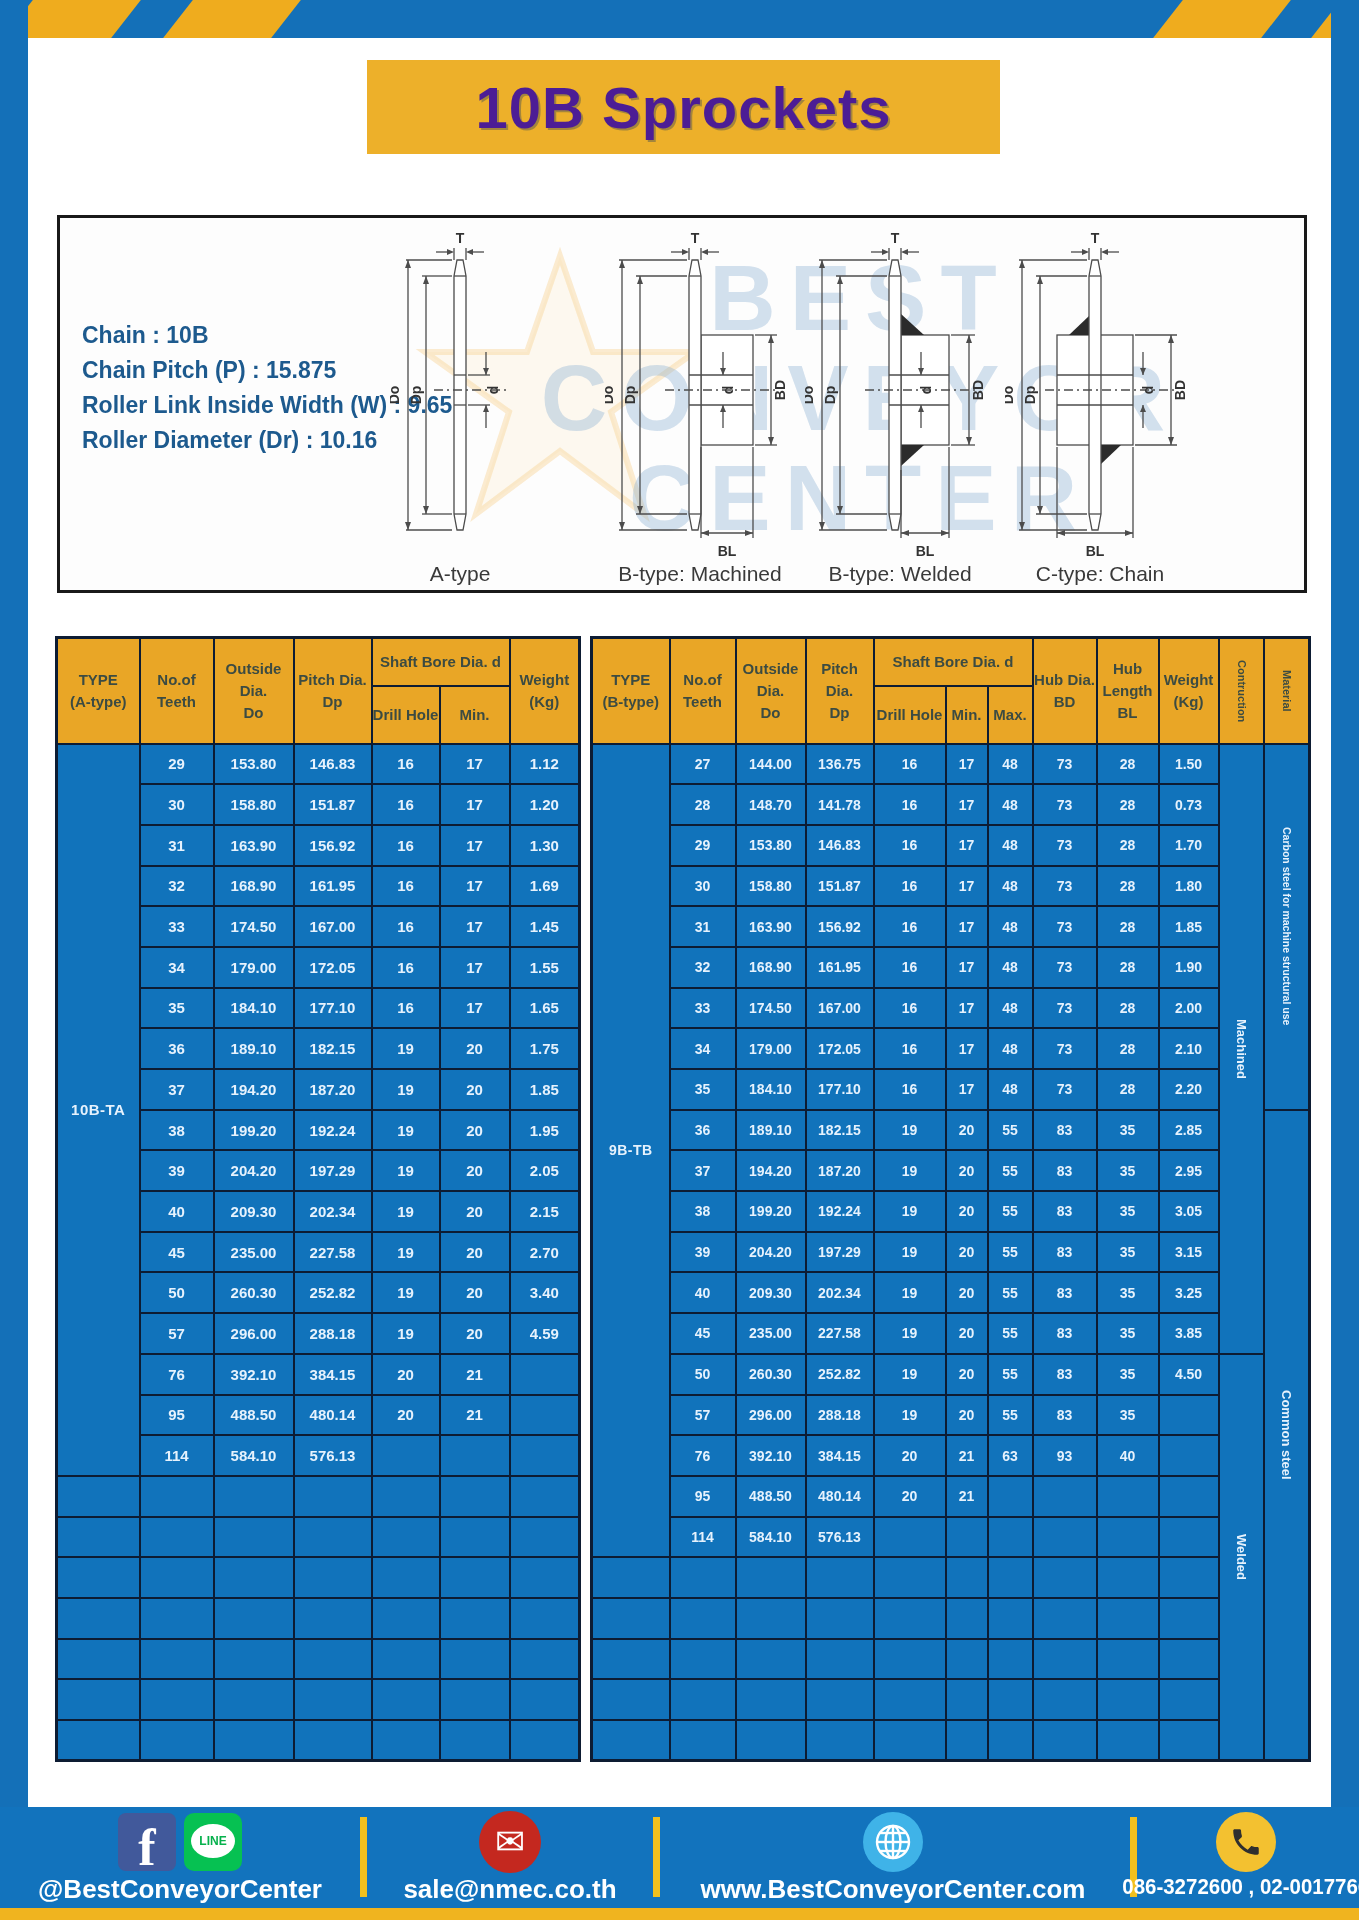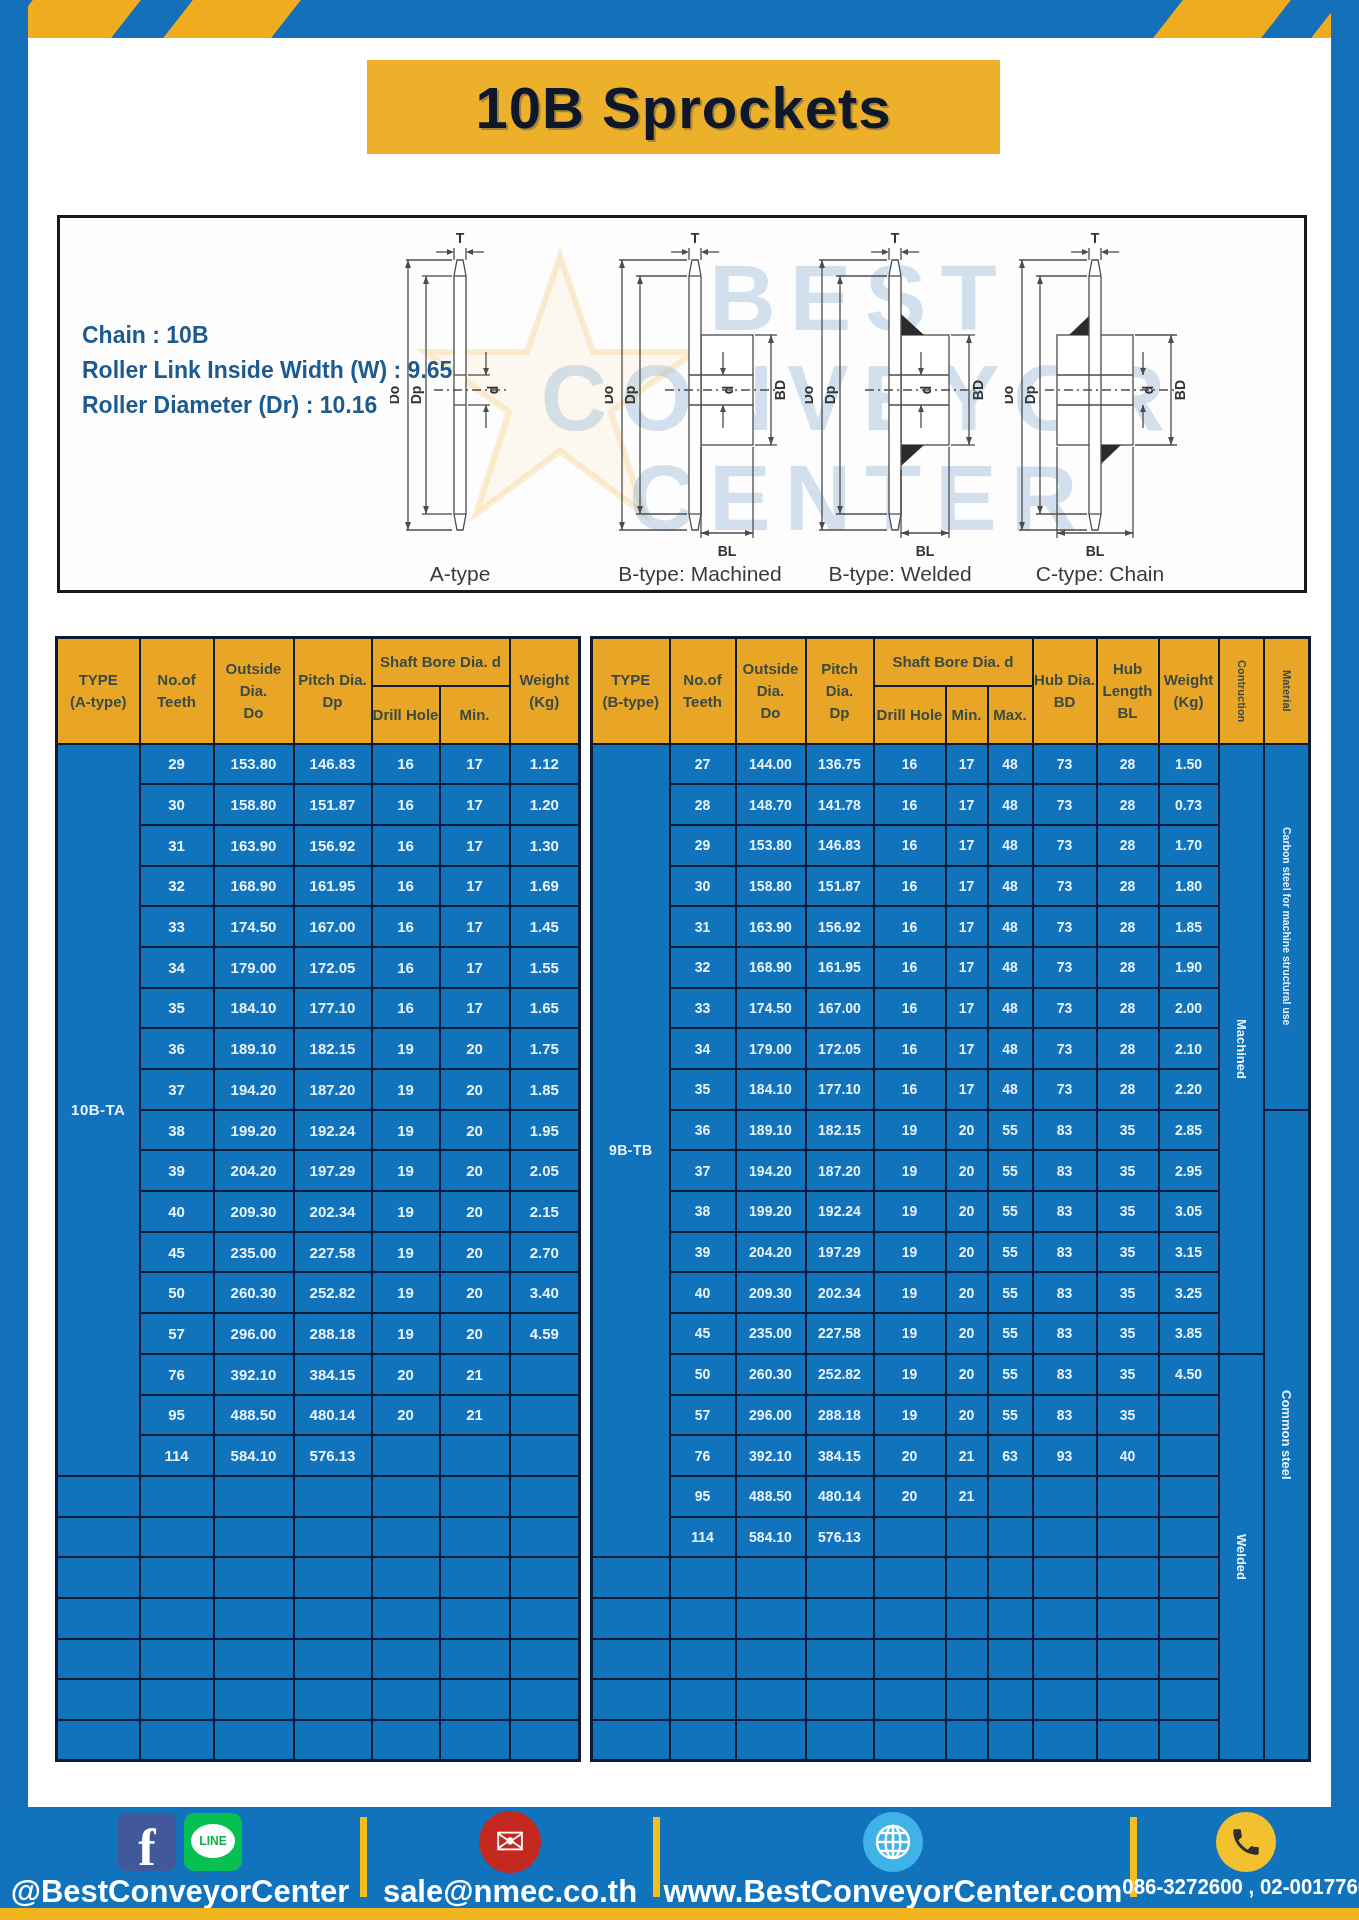--- a/index.html
+++ b/index.html
@@ -7,21 +7,21 @@
 
   
   .frame-top { position:absolute; left:0; top:0; width:1359px; height:38px; background:#1470b8; overflow:hidden; }
   .stripe { position:absolute; top:-6px; height:50px; width:108px; background:#efac1e; transform:skewX(-38deg); }
   .frame-left  { position:absolute; left:0; top:0; width:28px; height:1810px; background:#1470b8; }
   .frame-right { position:absolute; right:0; top:0; width:28px; height:1810px; background:#1470b8; }
 
   
   .title-banner { position:absolute; left:367px; top:60px; width:633px; height:94px; background:#edb02a;
                   display:flex; align-items:center; justify-content:center; }
-  .title-banner .t { font-size:58px; font-weight:bold; color:#0f172a; letter-spacing:1px;
+  .title-banner .t { font-size:58px; font-weight:bold; color:#4c1d95; letter-spacing:1px;
                      text-shadow:2px 2px 0 rgba(25,55,95,0.35); }
 
   
   .spec-box { position:absolute; left:57px; top:215px; width:1244px; height:372px; background:#fdfdfd;
               border:3px solid #191919; }
   .spec-lines { position:absolute; left:22px; top:100px; }
   .spec-lines div { font-size:23px; font-weight:bold; color:#1d5a8e; line-height:35px; white-space:nowrap; }
 
   .wm-star { position:absolute; left:350px; top:20px; opacity:0.55; }
   .wm-text { position:absolute; left:480px; top:30px; width:640px; text-align:center;
@@ -57,21 +57,21 @@
   th .vert { font-size:11px; letter-spacing:0; }
   td .vert.small { font-size:10.5px; font-weight:bold; }
   td .vert.med { font-size:13px; font-weight:bold; }
 
   
   .footer { position:absolute; left:0; top:1807px; width:1359px; height:113px; background:#1273bd; }
   .footer .bottom-strip { position:absolute; left:0; bottom:0; width:100%; height:12px; background:#f0b41f; }
   .fsep { position:absolute; top:10px; width:7px; height:80px; background:#f2c01d; }
   .fsec { position:absolute; top:4px; display:flex; flex-direction:column; align-items:center; }
   .fsec .icons { display:flex; gap:8px; align-items:center; height:62px; }
-  .fsec .ftext { color:#ffffff; font-weight:bold; font-size:31px; white-space:nowrap; margin-top:1px; }
+  .fsec .ftext { color:#ffffff; font-weight:bold; font-size:26px; white-space:nowrap; margin-top:1px; }
   .icon-fb { width:58px; height:58px; background:#41599b; border-radius:8px; color:#fff; text-align:center;
              font-family:"Liberation Serif",serif; font-weight:bold; font-size:52px; line-height:70px; overflow:hidden; }
   .icon-line { width:58px; height:58px; background:#06c152; border-radius:10px; position:relative; }
   .icon-line .bub { position:absolute; left:7px; top:11px; width:44px; height:34px; background:#fff; border-radius:50%;
                     text-align:center; line-height:34px; font-size:12px; font-weight:bold; color:#06b14c; }
   .icon-circle { border-radius:50%; display:flex; align-items:center; justify-content:center; }
   .icon-mail { width:62px; height:62px; background:#c4281f; color:#fff; font-size:36px; }
   .icon-globe { width:60px; height:60px; background:#3fb3e8; }
   .icon-phone { width:60px; height:60px; background:#f3c130; }
 </style>
@@ -95,20 +95,21 @@
 
   <div class="spec-box">
 
     <svg class="wm-star" width="300" height="300" viewBox="0 0 100 100">
       <path d="M50 6 L61 38 L95 38 L67 58 L78 92 L50 71 L22 92 L33 58 L5 38 L39 38 Z" fill="rgba(250,205,110,0.18)" stroke="rgba(243,180,70,0.45)" stroke-width="2"></path>
     </svg>
     <div class="wm-text">BEST CONVEYOR CENTER</div>
 
     <div class="spec-lines">
       <div>Chain  :  10B</div>
+      <div>Chain Pitch (P)  :  15.875</div>
       <div>Roller Link Inside Width (W) : 9.65</div>
       <div>Roller Diameter (Dr)  : 10.16</div>
     </div>
 
     <div class="diag" style="left:330px">
       <svg class="dg" width="140" height="330" viewBox="0 0 140 330">
         <text x="70" y="13" text-anchor="middle">T</text>
         <line x1="64" y1="30" x2="64" y2="18"></line>
           <line x1="76" y1="30" x2="76" y2="18"></line>
         <line x1="46" y1="22" x2="57" y2="22"></line>

